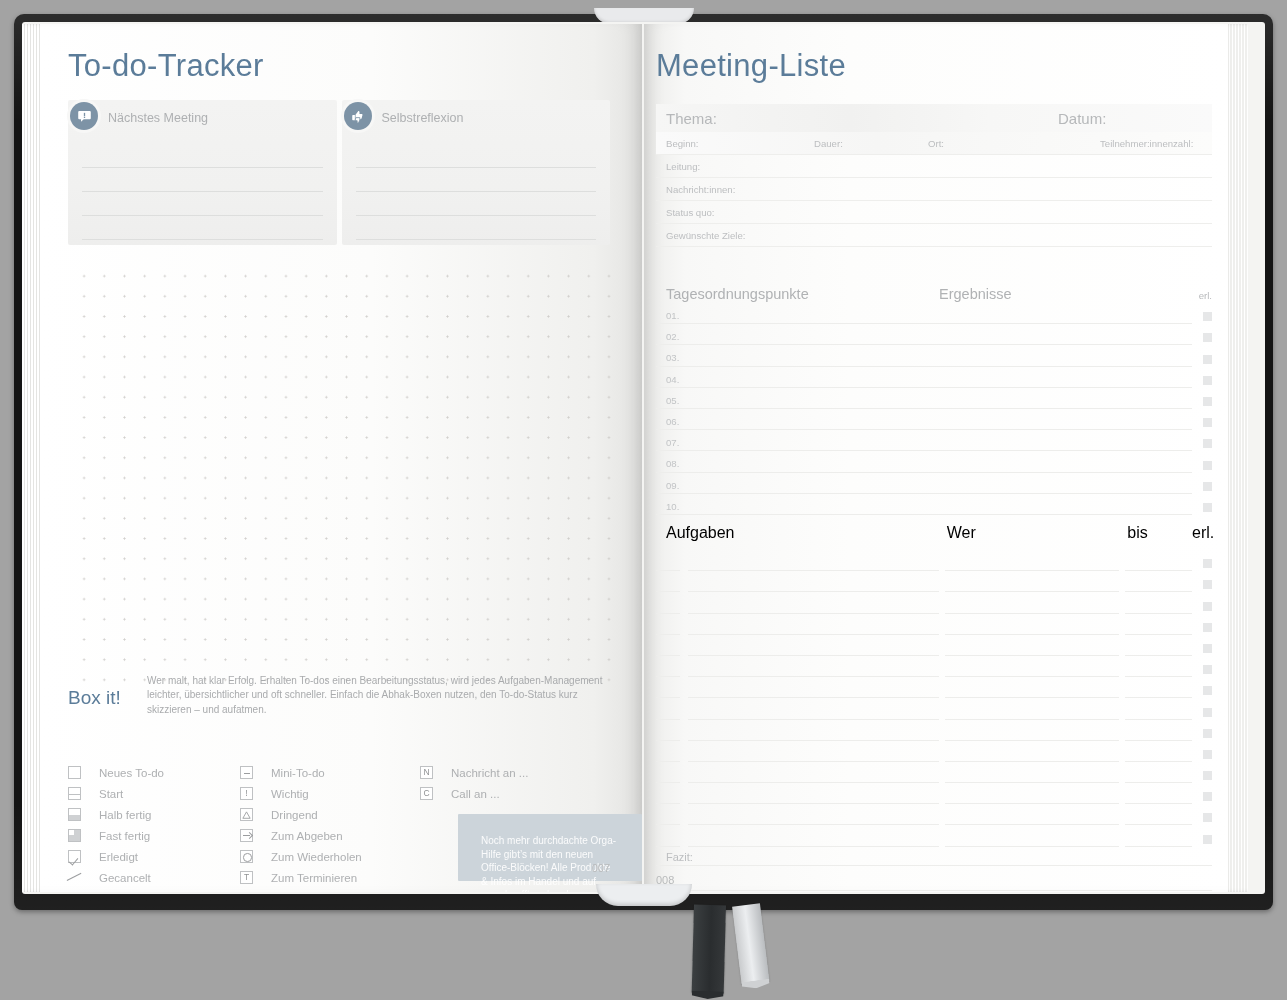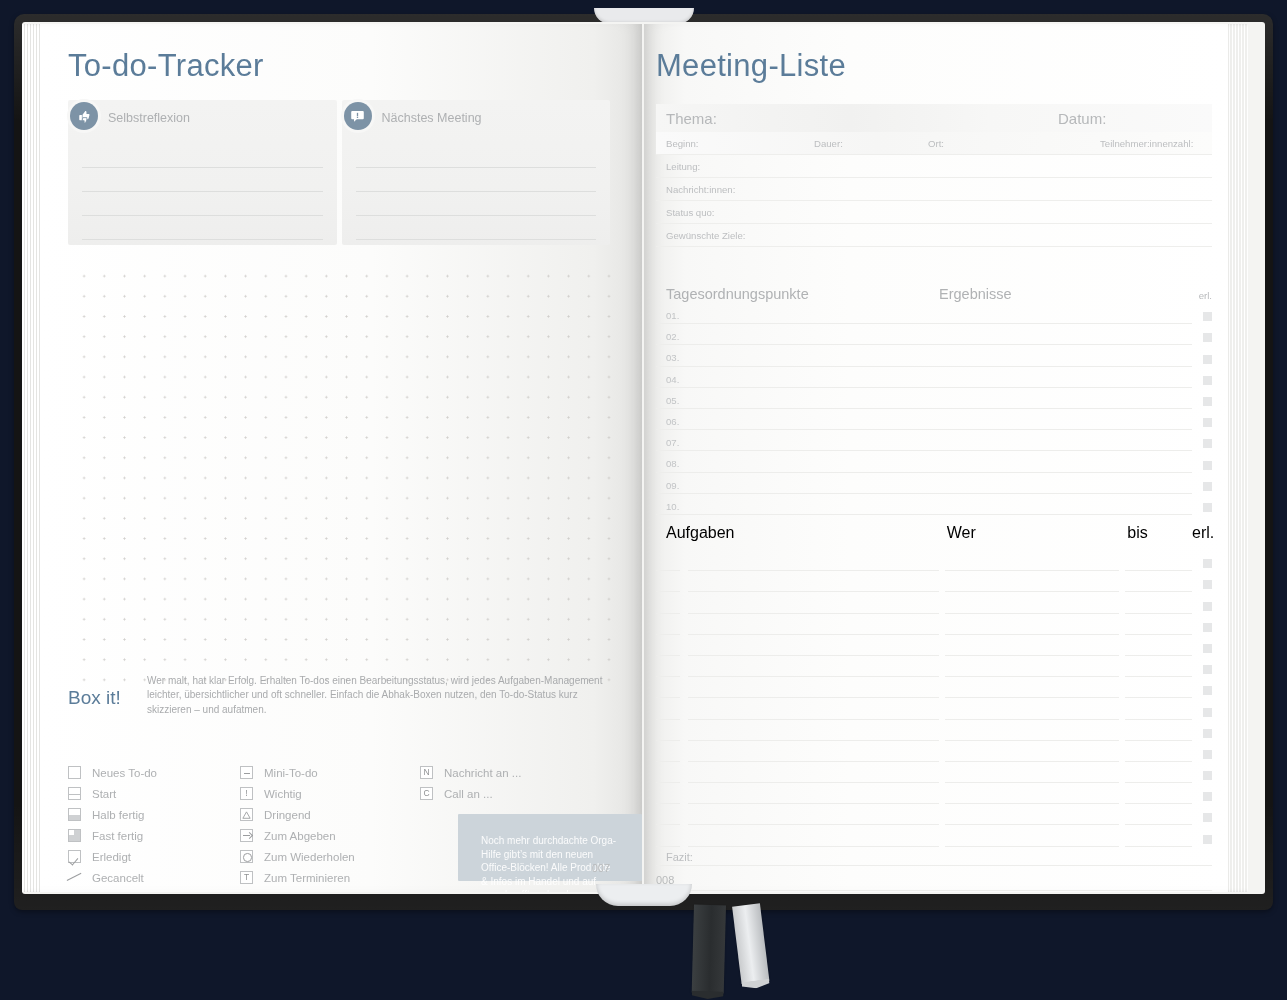--- a/index.html
+++ b/index.html
@@ -1,18 +1,18 @@
 <!DOCTYPE html>
 <html><head>
 <meta charset="utf-8">
 <style>
   html,body{margin:0;padding:0;background:#ffffff;}
   body{width:1287px;height:1000px;overflow:hidden;font-family:"Liberation Sans",sans-serif;}
 
-  #stage{position:relative;width:1287px;height:1000px;background:#0f172a;}
+  #stage{position:relative;width:1287px;height:1000px;background:#a3a3a3;}
 
   
   .cover{
     position:absolute;left:14px;top:14px;width:1259px;height:896px;
     background:#141414;border-radius:10px 10px 8px 8px;
     box-shadow:0 2px 5px rgba(0,0,0,.35);
   }
   .cover-sheen{
     position:absolute;inset:0;border-radius:10px 10px 8px 8px;
     background:linear-gradient(180deg,rgba(255,255,255,.10) 0%,rgba(255,255,255,0) 12%,
@@ -102,21 +102,21 @@
 
   .boxit{position:absolute;left:28px;top:650px;width:545px;}
   .boxit-title{color:#5b7c99;font-size:19px;font-weight:300;position:absolute;left:0;top:13px;}
   .boxit-text{position:absolute;left:79px;top:0;width:466px;color:#a9abad;font-size:10px;line-height:14.4px;}
 
   .legend{position:absolute;left:28px;top:738px;width:545px;display:flex;}
   .legcol{display:flex;flex-direction:column;}
   .legcol.c1{width:172px;}
   .legcol.c2{width:180px;}
   .legcol.c3{width:auto;}
-  .legrow{display:flex;align-items:center;height:21px;}
+  .legrow{display:flex;align-items:center;height:21px;gap:7px;}
   .legrow .lt{color:#aeb0b2;font-size:11.5px;margin-left:11px;white-space:nowrap;}
 
   .ico{width:13px;height:13px;box-sizing:border-box;position:relative;flex:0 0 13px;}
   .ico-box{border:1px solid #bfc1c3;background:#fff;}
   .ico-half-h{border:1px solid #bfc1c3;background:#fff;}
   .ico-half-h:after{content:"";position:absolute;left:0;right:0;top:50%;height:1px;background:#bfc1c3;}
   .ico-halffill{border:1px solid #bfc1c3;background:linear-gradient(180deg,#fff 0 50%,#cfd1d3 50% 100%);}
   .ico-almost{border:1px solid #bfc1c3;background:
       linear-gradient(180deg,transparent 0 45%,#cfd1d3 45% 100%),
       linear-gradient(90deg,transparent 0 42%,#cfd1d3 42% 100%),#fff;}
@@ -213,44 +213,44 @@
 
   <div class="page page-left">
 
     <div class="h1 l-title">To-do-Tracker</div>
 
     <div class="topboxes">
 
       <div class="tbox">
         <div class="badge">
           <svg width="15" height="15" viewBox="0 0 16 16" aria-hidden="true">
+            <path d="M2.4 2.2h11.2a1.1 1.1 0 0 1 1.1 1.1v6.5a1.1 1.1 0 0 1-1.1 1.1H7.2l-2.9 2.6v-2.6H2.4a1.1 1.1 0 0 1-1.1-1.1V3.3A1.1 1.1 0 0 1 2.4 2.2z" fill="#ffffff"></path>
+            <rect x="7.3" y="4.1" width="1.4" height="3.5" fill="#7d93a6"></rect>
+            <rect x="7.3" y="8.2" width="1.4" height="1.4" fill="#7d93a6"></rect>
+          </svg>
+        </div>
+        <div class="tbox-head">Nächstes Meeting</div>
+        <div class="tlines">
+          <div class="tline"></div>
+          <div class="tline"></div>
+          <div class="tline"></div>
+          <div class="tline"></div>
+        </div>
+      </div>
+
+      <div class="tbox">
+        <div class="badge">
+          <svg width="15" height="15" viewBox="0 0 16 16" aria-hidden="true">
             <path d="M3.1 6.4h2.1V12H3.1a.7.7 0 0 1-.7-.7V7.1a.7.7 0 0 1 .7-.7z" fill="#ffffff"></path>
             <path d="M5.9 6.2l2.6-3.6c.5-.7 1.6-.4 1.6.5v2.1h2.2c.7 0 1.2.6 1 1.3l-.9 3.4c-.1.5-.6.9-1.1.9H5.9z" fill="#ffffff"></path>
             <path d="M9.2 14.5c-.5.7-1.6.4-1.6-.5v-1.6h-1c-.6 0-1-.5-.9-1.1l.5-2.1h4.3v2.6z" fill="#ffffff"></path>
             <path d="M9.2 14.5c-.5.7-1.6.4-1.6-.5v-1.6h-1c-.6 0-1-.5-.9-1.1l.5-2.1h4.3v2.6z" fill="none" stroke="#7d93a6" stroke-width=".9"></path>
           </svg>
         </div>
         <div class="tbox-head">Selbstreflexion</div>
-        <div class="tlines">
-          <div class="tline"></div>
-          <div class="tline"></div>
-          <div class="tline"></div>
-          <div class="tline"></div>
-        </div>
-      </div>
-
-      <div class="tbox">
-        <div class="badge">
-          <svg width="15" height="15" viewBox="0 0 16 16" aria-hidden="true">
-            <path d="M2.4 2.2h11.2a1.1 1.1 0 0 1 1.1 1.1v6.5a1.1 1.1 0 0 1-1.1 1.1H7.2l-2.9 2.6v-2.6H2.4a1.1 1.1 0 0 1-1.1-1.1V3.3A1.1 1.1 0 0 1 2.4 2.2z" fill="#ffffff"></path>
-            <rect x="7.3" y="4.1" width="1.4" height="3.5" fill="#7d93a6"></rect>
-            <rect x="7.3" y="8.2" width="1.4" height="1.4" fill="#7d93a6"></rect>
-          </svg>
-        </div>
-        <div class="tbox-head">Nächstes Meeting</div>
         <div class="tlines">
           <div class="tline"></div>
           <div class="tline"></div>
           <div class="tline"></div>
           <div class="tline"></div>
         </div>
       </div>
     </div>
 
     <div class="dotgrid"></div>

